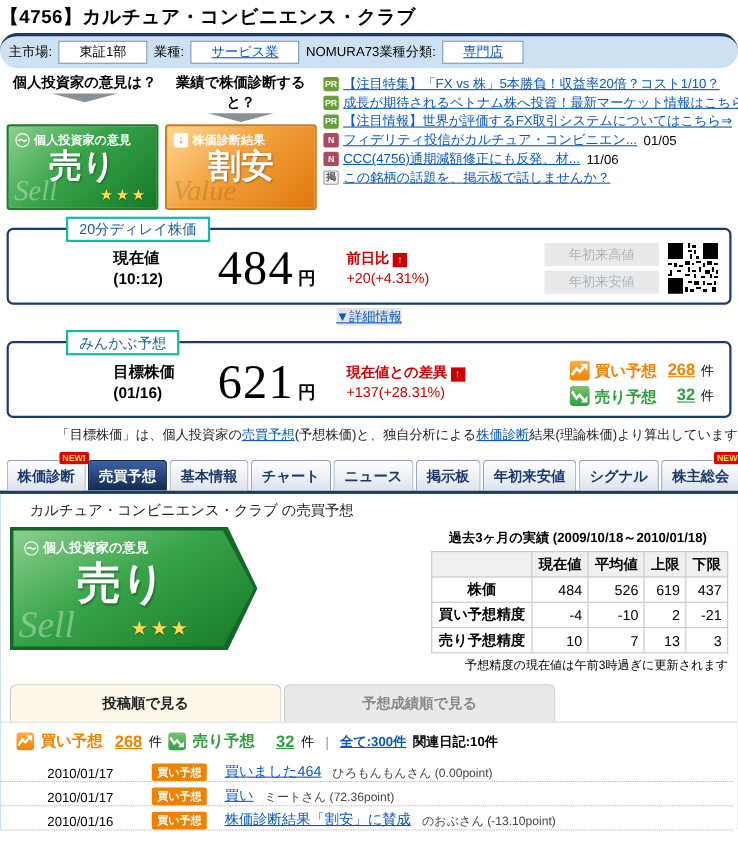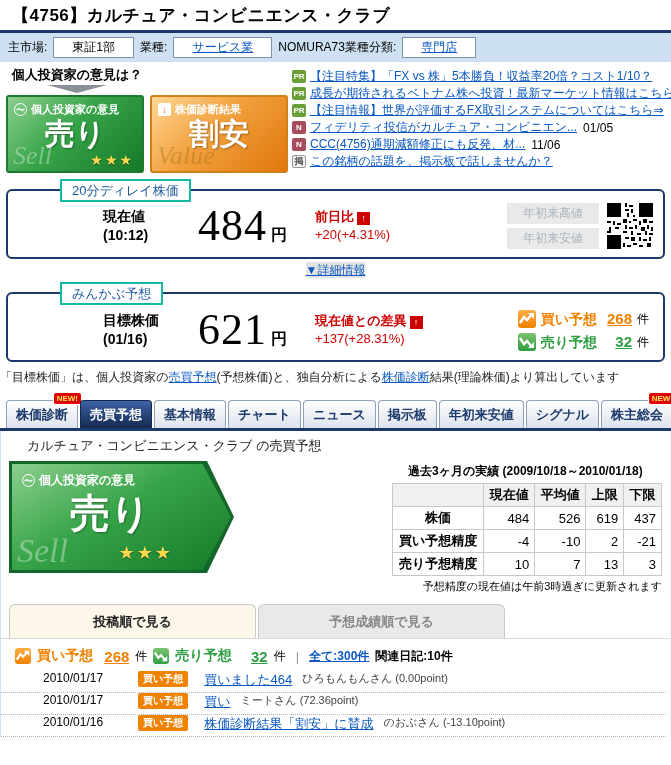--- a/index.html
+++ b/index.html
@@ -4,24 +4,24 @@
 <style>
   * { margin:0; padding:0; box-sizing:border-box; }
   html,body { background:#fff; }
   body {
     width:671px; height:765px; overflow:hidden; position:relative;
     font-family:"Liberation Sans","DejaVu Sans",sans-serif; color:#000; font-size:13px;
   }
   a, .link { color:#0a58c0; text-decoration:underline; cursor:pointer; }
 
   
-  .page-title { font-size:17px; font-weight:bold; padding:4px 12px 3px; letter-spacing:.5px; }
+  .page-title { font-size:17px; font-weight:bold; padding:4px 0 3px; letter-spacing:.5px; }
   .info-bar {
     border-top:3px solid #1b3a6b; background:#cde1f2; padding:4px 8px;
-    display:flex; align-items:center; gap:6px; font-size:12px;
+    display:flex; align-items:center; gap:6px; font-size:12px;border-radius:16px;
   }
   .info-chip { background:#fff; border:1px solid #7d93ad; padding:1px 18px; font-size:12px; }
 
   
   .opinion-row { display:flex; padding:4px 6px 2px; }
   .opinion-left { width:288px; }
   .q-row { display:flex; }
   .q-col { width:142px; text-align:center; font-weight:bold; font-size:13px; }
   .q-tri { width:0; margin:1px auto 2px; border-left:30px solid transparent; border-right:30px solid transparent; border-top:8px solid #8b9097; }
   .mini-badges { display:flex; gap:6px; }
@@ -54,34 +54,34 @@
     color:#1b5a9e; font-weight:normal; font-size:13px; padding:0 10px; line-height:19px;
   }
   .box-inner { display:flex; align-items:center; padding:12px 10px 8px 0; }
   .pb-name { width:190px; padding-left:95px; font-weight:bold; font-size:14px; line-height:19px; }
   .big-num { font-family:"Liberation Serif","DejaVu Serif",serif; font-size:44px; line-height:44px; letter-spacing:1px; }
   .big-unit { font-size:16px; font-weight:bold; margin:18px 0 0 4px; }
   .chg { margin-left:28px; color:#c00; font-size:13px; font-weight:bold; line-height:18px; white-space:nowrap; }
   .up-ic { display:inline-block; width:13px; height:13px; background:#c00; color:#fff; font-size:9px; line-height:13px; text-align:center; margin-left:3px; }
   .chg .chg-val { font-weight:normal; }
   .yoko { margin-left:auto; display:flex; align-items:center; gap:8px; }
-  .gray-btn { width:92px; background:#e9e9e9; color:#a9b3bd; font-size:12px; text-align:center; padding:2px 0; cursor:pointer; }
+  .gray-btn { width:104px; background:#e9e9e9; color:#a9b3bd; font-size:12px; text-align:center; padding:2px 0; cursor:pointer; }
   .gray-col { display:flex; flex-direction:column; gap:4px; }
   .detail-link { width:fit-content; margin:3px auto 2px; background:#e4e4e4; font-size:12px; padding:0 0; line-height:16px; }
   .fc-row { display:flex; align-items:center; gap:5px; line-height:20px; white-space:nowrap; }
   .fc-ic { width:18px; height:18px; border-radius:3px; flex:0 0 auto; }
   .fc-ic.buy { background:linear-gradient(#ffae45,#ef8200); }
   .fc-ic.sell { background:linear-gradient(#7cc36f,#2f9e41); }
   .fc-buy-label { color:#ef8200; font-weight:bold; font-size:14px; }
   .fc-sell-label { color:#2f9e41; font-weight:bold; font-size:14px; }
   .fc-count { font-size:15px; font-weight:bold; text-decoration:underline; min-width:30px; text-align:right; }
   .fc-count.buy { color:#ef8200; }
   .fc-count.sell { color:#2f9e41; }
   .fc-unit { font-size:12px; color:#000; }
-  .note-line { text-align:left; font-size:12px; margin:7px 0 6px; color:#222; }
+  .note-line { text-align:right; font-size:12px; margin:7px 0 6px; color:#222; }
 
   
   .tabs { display:flex; gap:2px; padding:8px 0 0 6px; align-items:flex-end; }
   .tab {
     position:relative; font-size:13px; font-weight:bold; color:#1b3a6b; cursor:pointer;
     background:linear-gradient(#ffffff,#dde3ec); border:1px solid #8fa1bd; border-bottom:none;
     border-radius:4px 4px 0 0; padding:5px 9px 4px; white-space:nowrap;
   }
   .tab.active { background:linear-gradient(#3c62a6,#15294f); color:#fff; border-color:#15294f; }
   .new-badge {
@@ -130,21 +130,21 @@
     border:1px solid #c9c9c9; border-bottom:none; border-radius:6px 6px 0 0;
   }
   .sub-tab.active { background:#fcf7e8; color:#222; }
   .sub-tab.idle { background:#e9e9e9; color:#888; }
   .posts-panel { border-top:1px solid #d9d9d9; }
   .counts-line { display:flex; align-items:center; gap:6px; padding:8px 0 6px 14px; white-space:nowrap; }
   .counts-line .fc-ic { width:16px; height:16px; }
   .sep { color:#999; margin:0 4px; }
   .all-link { font-weight:bold; font-size:12px; }
   .diary { font-weight:bold; font-size:12px; }
-  .post-row { display:flex; align-items:flex-start; height:22px; margin:0 4px 0 0; padding-left:42px; border-bottom:1px dotted #b5b5b5; white-space:nowrap; }
+  .post-row { display:flex; align-items:flex-end; height:22px; margin:0 4px 0 0; padding-left:42px; border-bottom:1px dotted #b5b5b5; white-space:nowrap; }
   .post-date { width:95px; font-size:12px; flex:0 0 auto; }
   .post-badge { background:#ef8200; color:#fff; font-size:10px; font-weight:bold; border-radius:2px; padding:1px 5px; margin-right:16px; flex:0 0 auto; cursor:pointer; }
   .post-title { font-size:13px; margin-right:10px; }
   .post-author { font-size:11px; color:#444; }
 </style>
 </head>
 <body>
 
 <div class="page-title">【4756】カルチュア・コンビニエンス・クラブ</div>
 
@@ -155,20 +155,24 @@
   <span class="info-chip link">サービス業</span>
   <span>NOMURA73業種分類:</span>
   <span class="info-chip link">専門店</span>
 </div>
 
 <div class="opinion-row">
   <div class="opinion-left">
     <div class="q-row">
       <div class="q-col">
         <span>個人投資家の意見は？</span>
+        <div class="q-tri"></div>
+      </div>
+      <div class="q-col">
+        <span>業績で株価診断すると？</span>
         <div class="q-tri"></div>
       </div>
     </div>
     <div class="mini-badges">
       <div class="mini-badge green">
         <div class="mb-label">
           <span class="circle-ic">〜</span>
           <span>個人投資家の意見</span>
         </div>
         <div class="mb-value">売り</div>

